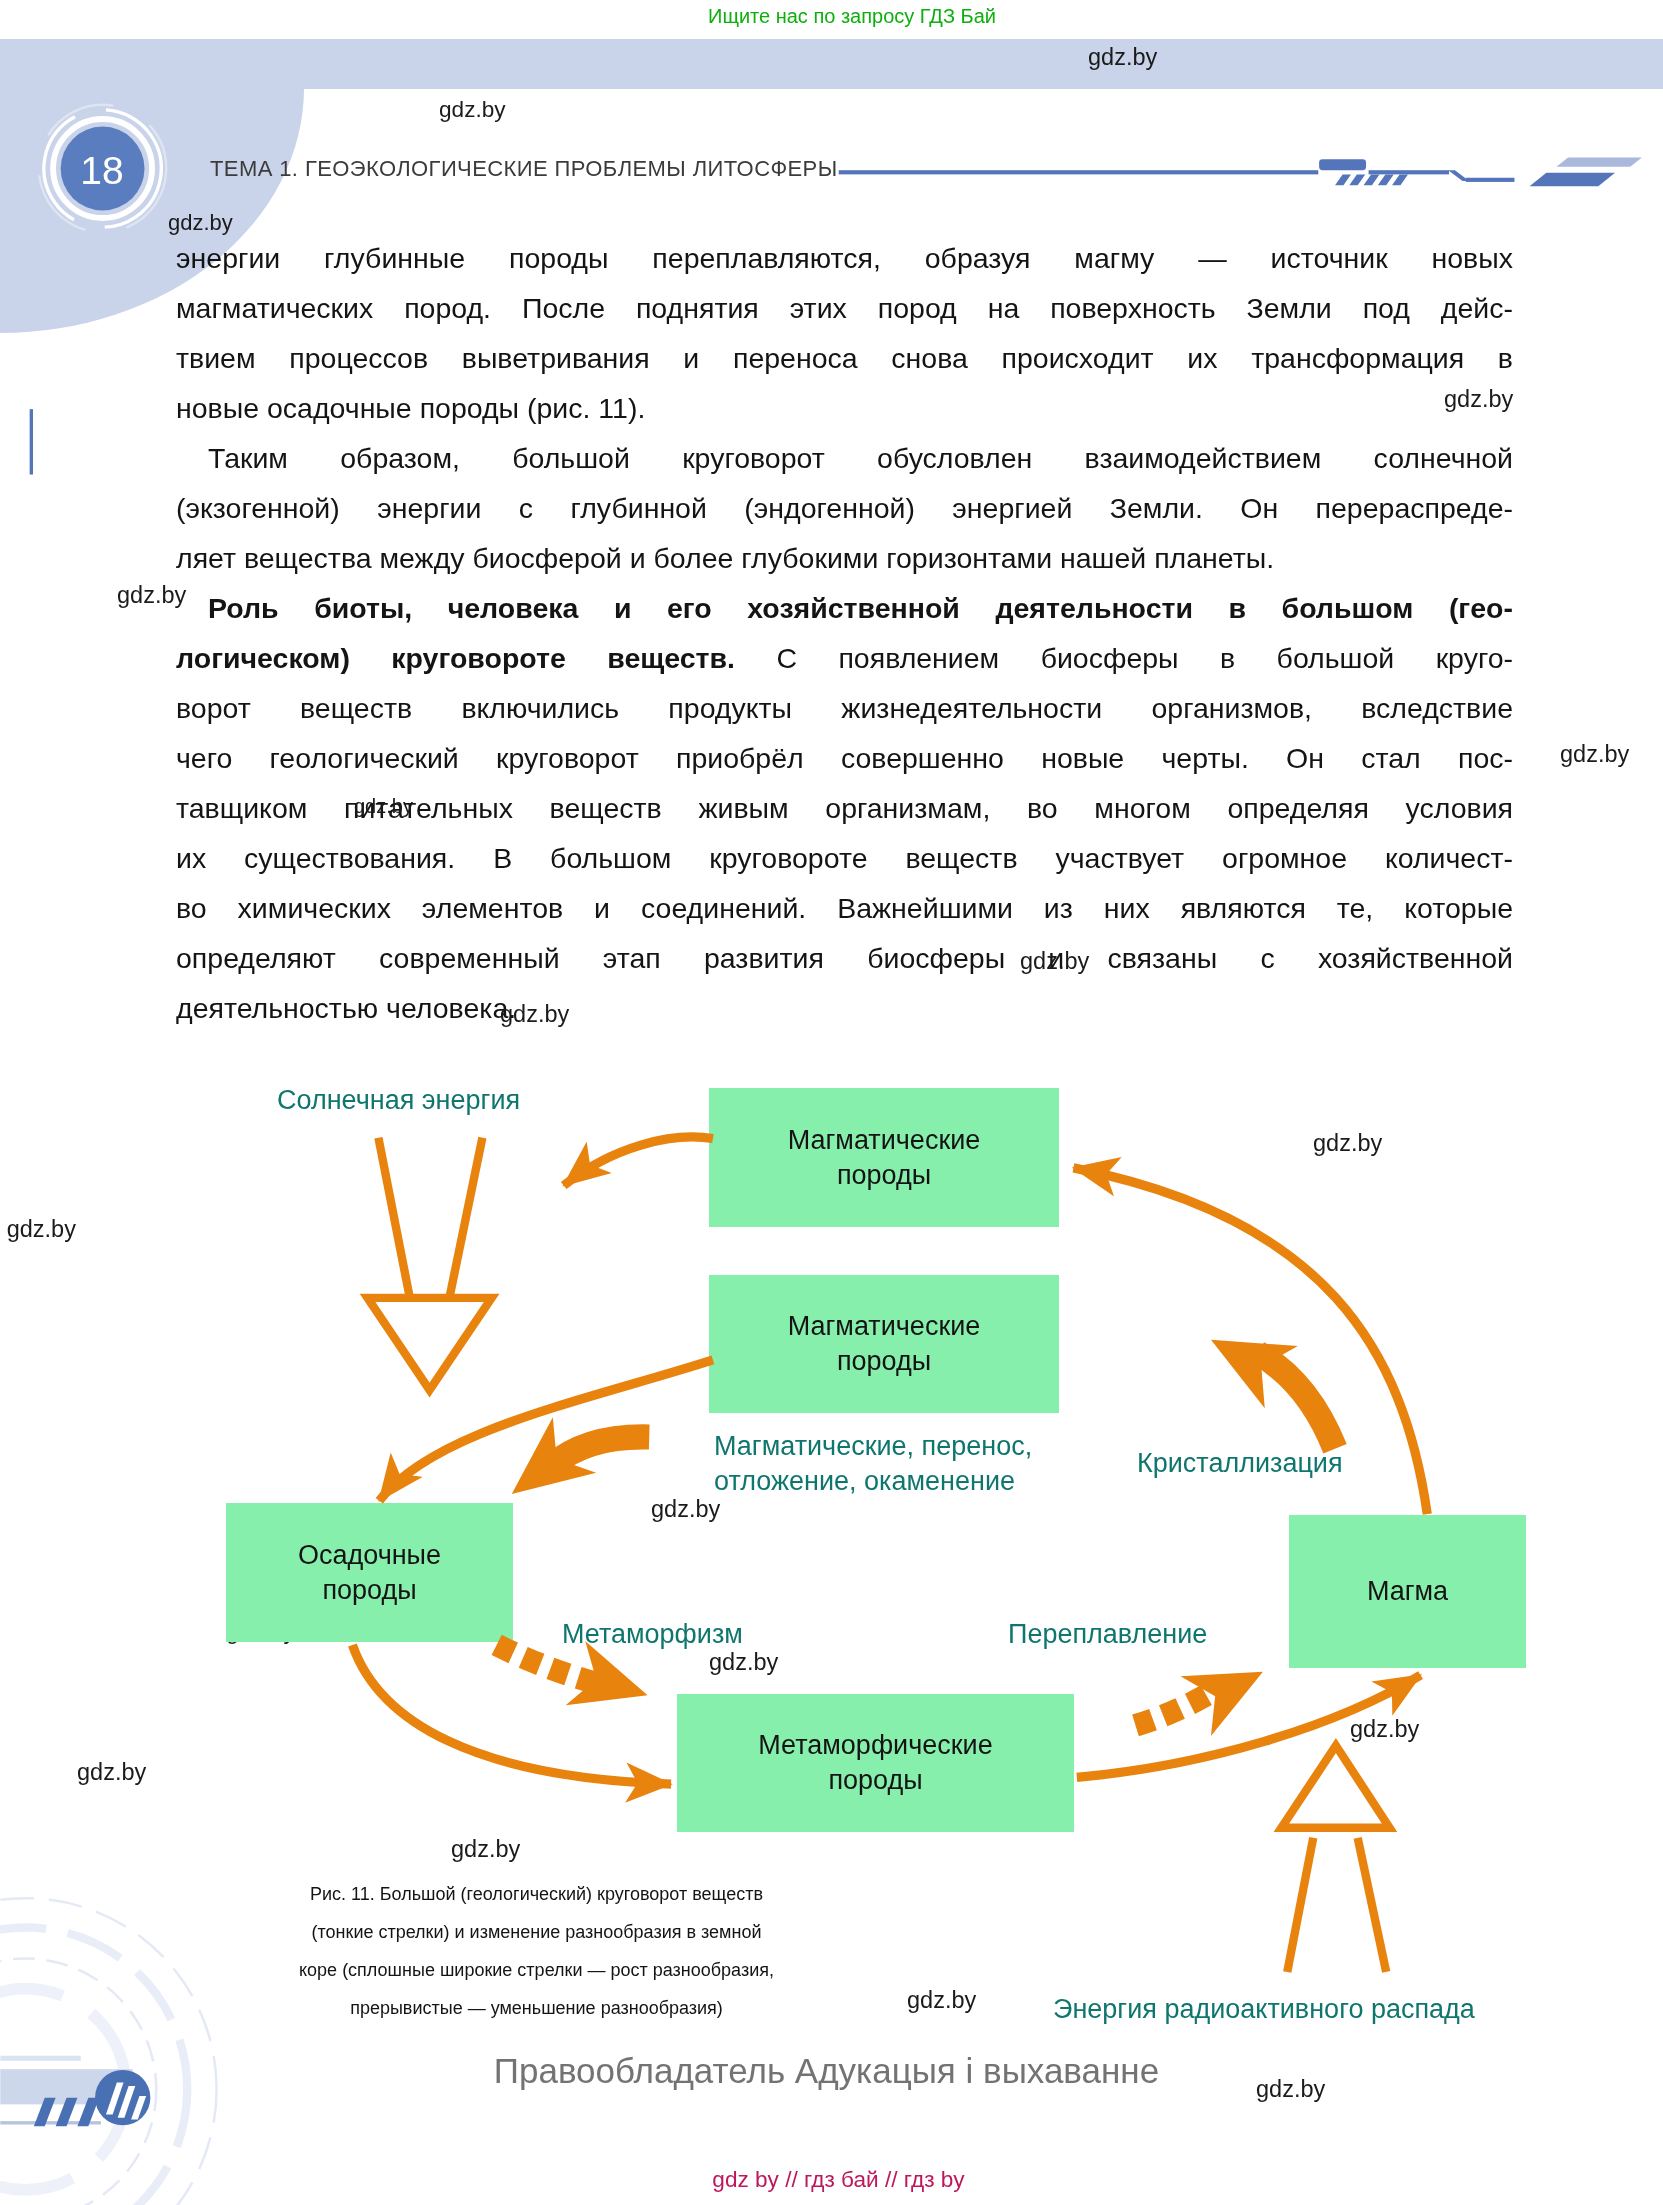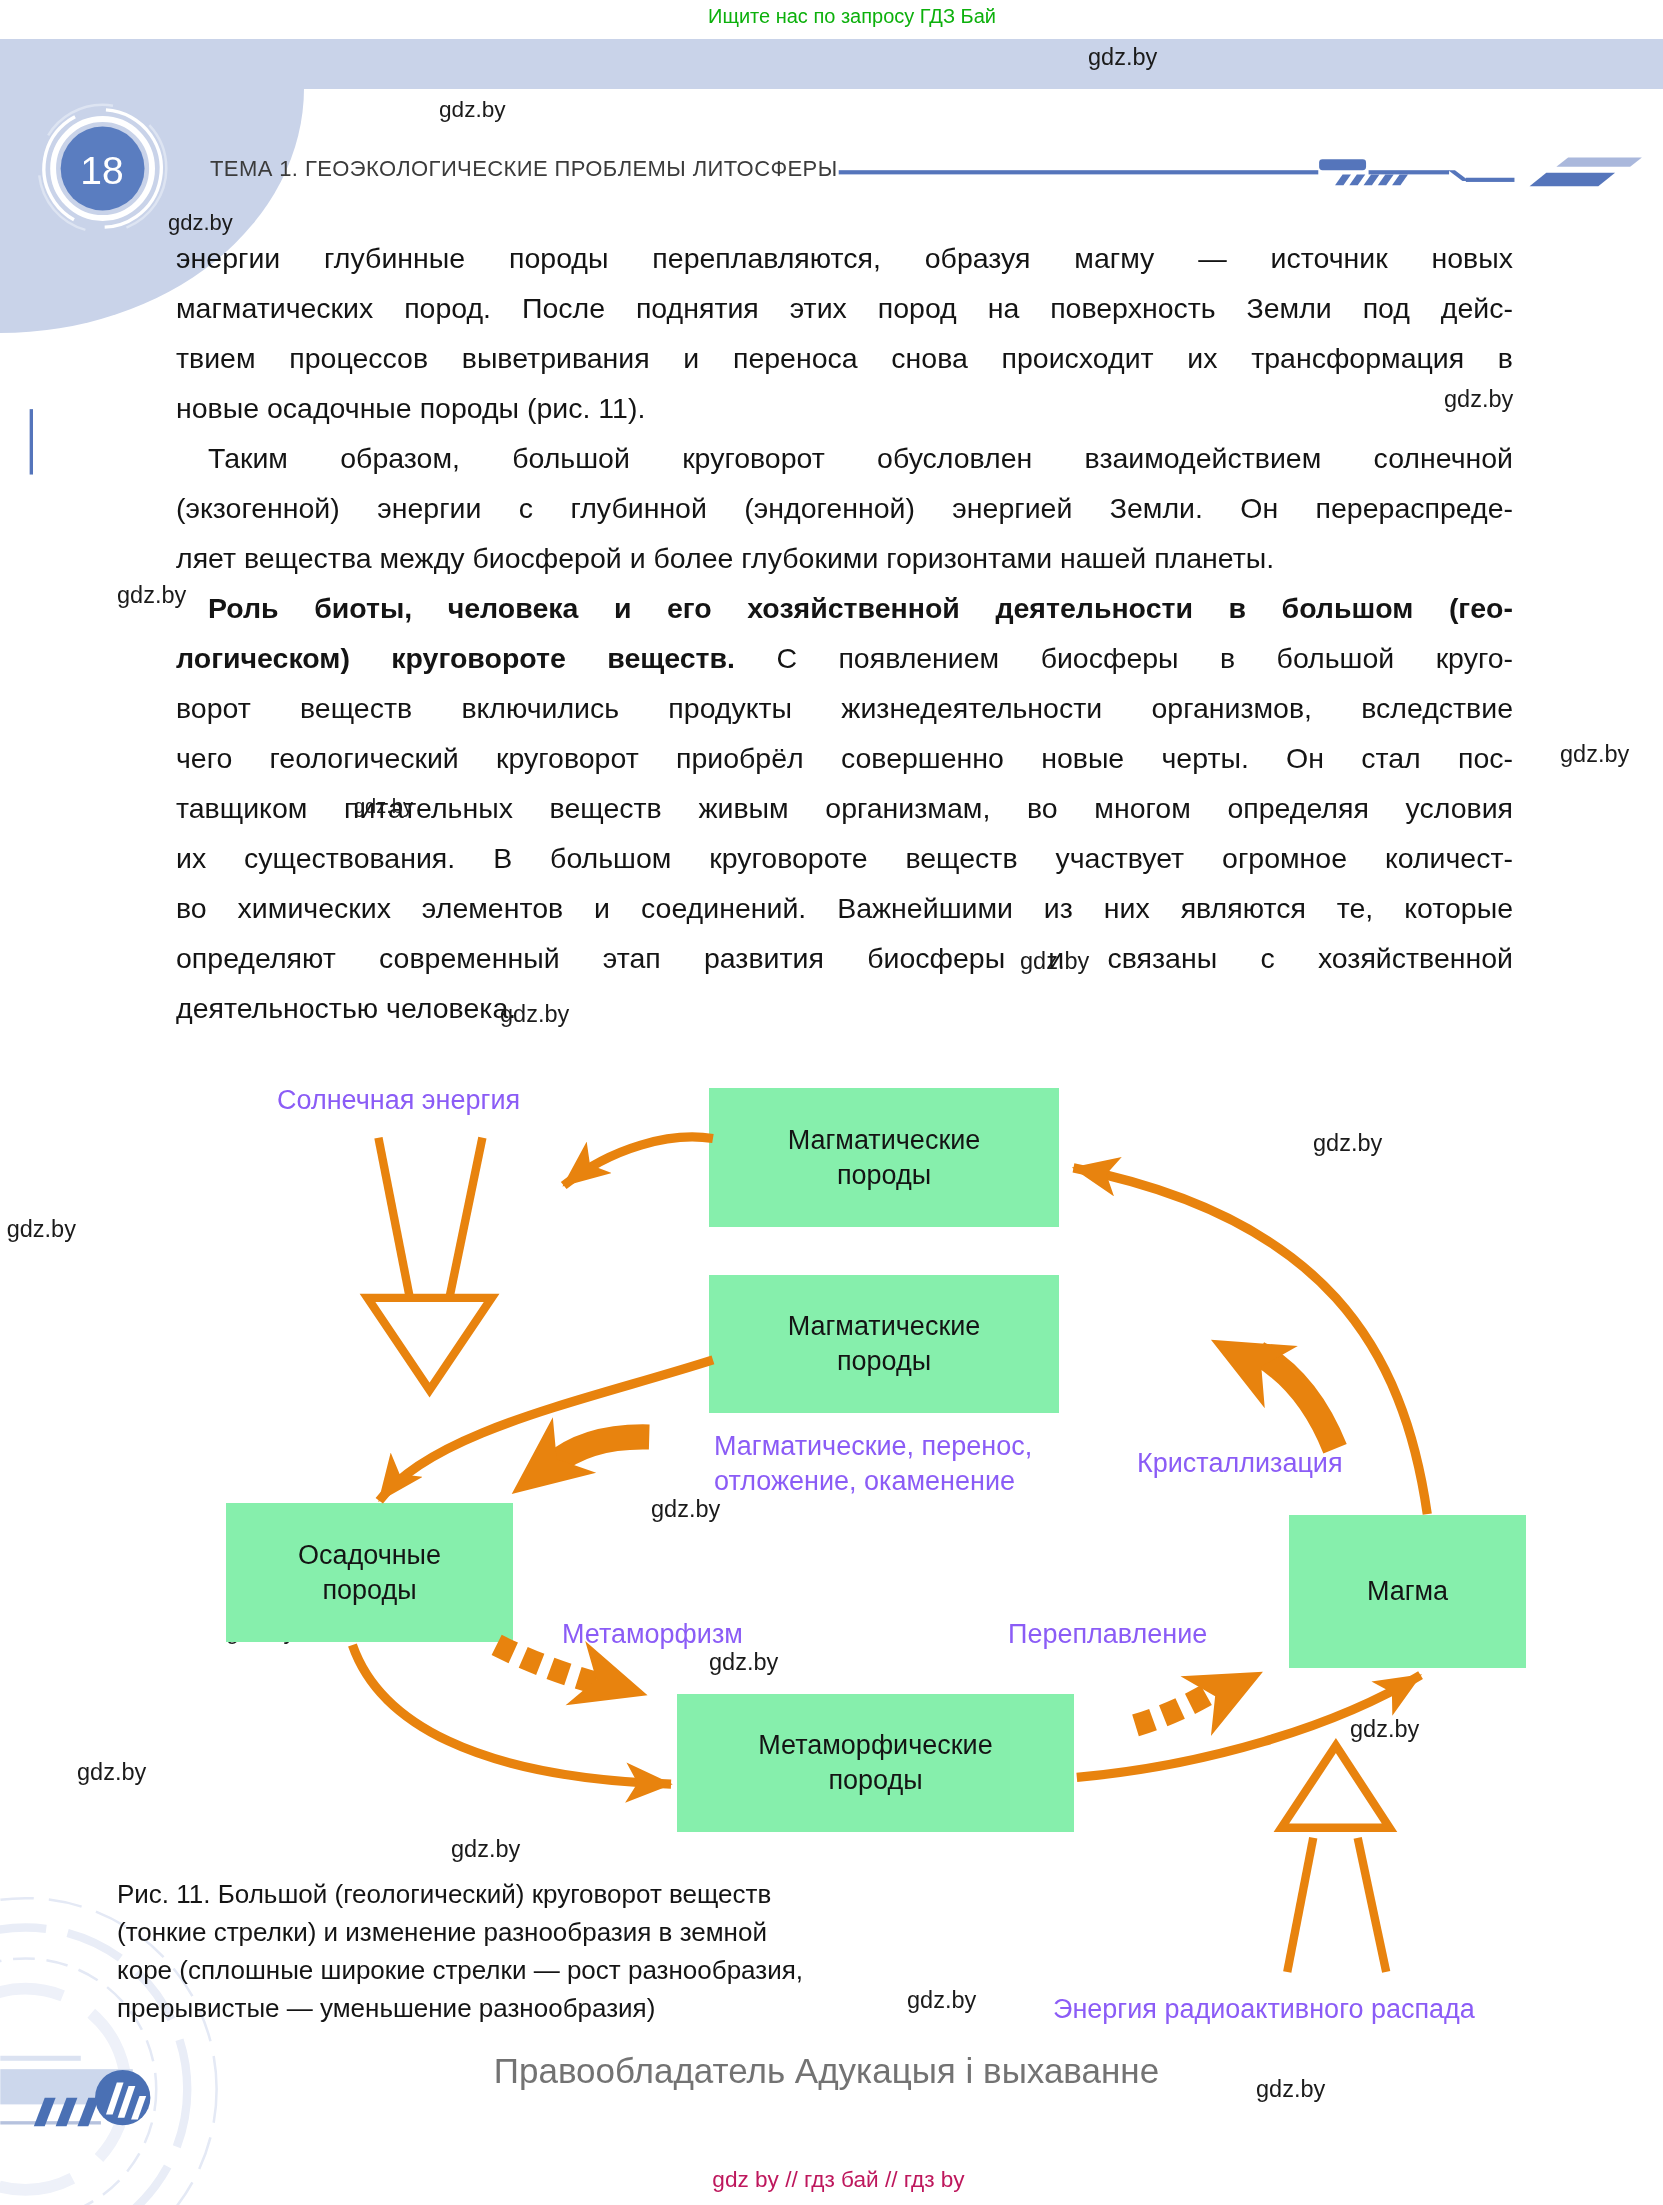--- a/index.html
+++ b/index.html
@@ -14,22 +14,22 @@
   #page-num{top:146px;left:60px;width:84px;height:49px;text-align:center;
             font-size:39px;color:#ffffff;line-height:49px;}
   #title{top:156px;left:210px;font-size:22px;letter-spacing:0.4px;color:#3b3b3b;white-space:nowrap;}
   #body-text{top:233px;left:176px;width:1337px;font-size:28.5px;line-height:50px;}
   .line{text-align:justify;white-space:normal;}
   .line.jl{text-align-last:justify;}
   .line.ind{text-indent:32px;}
   .bold{font-weight:bold;}
   .dbox{position:absolute;background:#86efac;display:flex;flex-direction:column;
         align-items:center;justify-content:center;font-size:27px;line-height:35px;text-align:center;}
-  .dlabel{position:absolute;font-size:27px;line-height:35px;white-space:nowrap;color:#8b5cf6;}
-  #caption{top:1875px;left:117px;width:839px;text-align:left;font-size:26px;line-height:38px;}
+  .dlabel{position:absolute;font-size:27px;line-height:35px;white-space:nowrap;color:#0f766e;}
+  #caption{top:1875px;left:117px;width:839px;text-align:center;font-size:18px;line-height:38px;}
   #pink{top:2051px;left:319px;width:1015px;text-align:center;font-size:35px;color:#737373;white-space:nowrap;}
   #footer-links{top:2167px;left:587px;width:503px;text-align:center;font-size:22.6px;color:#be185d;white-space:nowrap;}
   svg{position:absolute;left:0;top:0;pointer-events:none;}
 </style>
 </head>
 <body>
 
 <div id="page">
 
   <div id="top-banner" class="abs">Ищите нас по запросу ГДЗ Бай</div>

